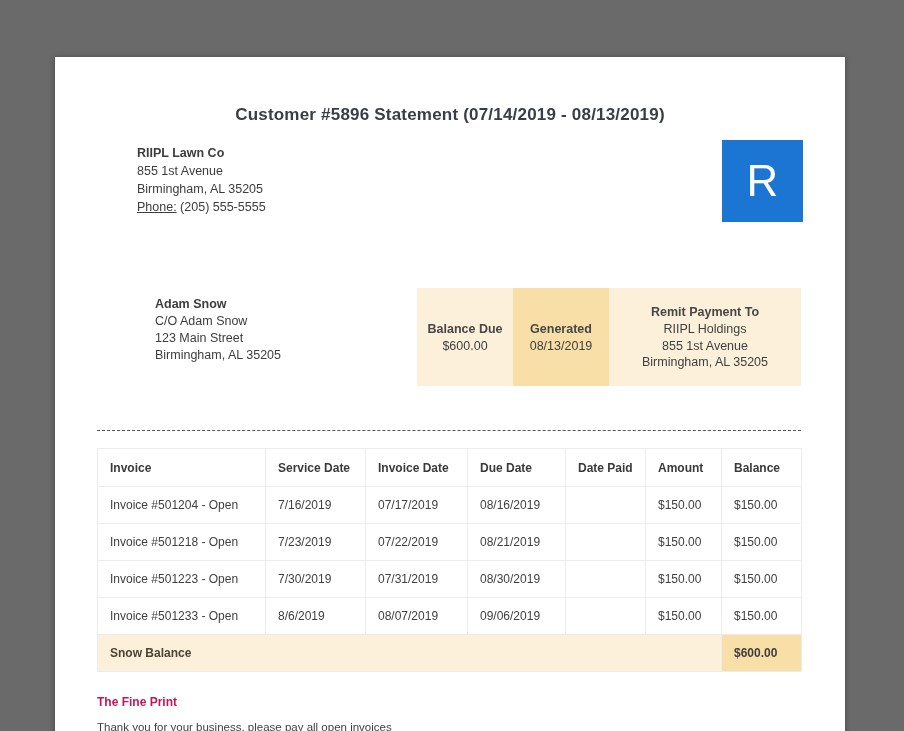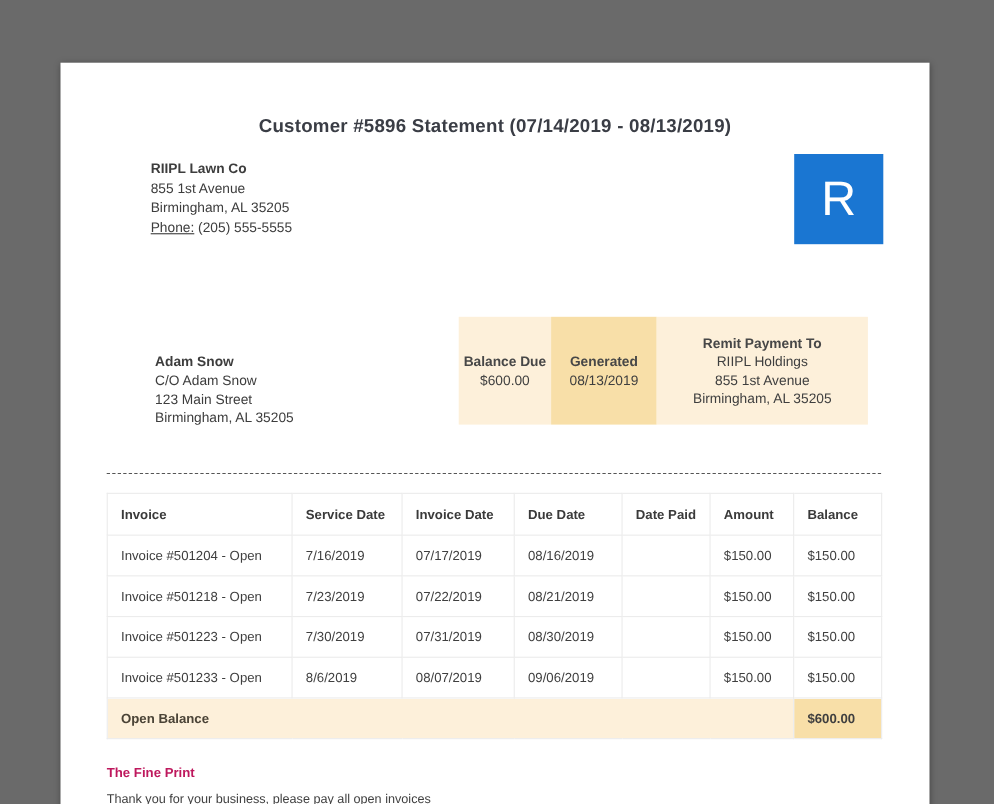--- a/index.html
+++ b/index.html
@@ -19,30 +19,30 @@
   .company { position:absolute; left:82px; top:87px; font-size:12.5px; color:#3d3d3d; line-height:18px; }
   .company .name { font-weight:700; }
   .phone-label { text-decoration:underline; }
 
   .logo {
     position:absolute; left:667px; top:83px; width:81px; height:82px;
     background:#1a76d2; display:flex; align-items:center; justify-content:center;
   }
   .logo span { color:#ffffff; font-size:44px; font-weight:400; }
 
-  .customer { position:absolute; left:86px; top:239px; font-size:12.5px; color:#3d3d3d; line-height:17px;margin-top:25px; }
+  .customer { position:absolute; left:100px; top:239px; font-size:12.5px; color:#3d3d3d; line-height:17px; }
   .customer .name { font-weight:700; }
 
   .summary { position:absolute; left:362px; top:231px; width:384px; height:98px; display:flex; }
   .sbox {
     display:flex; flex-direction:column; justify-content:center; 
     text-align:center; font-size:12.5px; color:#3f3f3f;
   }
   .sbox .lbl { font-weight:700; color:#474747; margin-bottom:3px; }
-  .box-balance { width:84px; background:#fdf0da; }
+  .box-balance { width:96px; background:#fdf0da; }
   .box-generated { width:96px; background:#f8dfa8; }
   .box-remit { width:192px; background:#fdf0da; line-height:16.5px; }
   .box-remit .lbl { margin-bottom:1px; }
 
   .divider { position:absolute; left:42px; top:373px; width:704px; border-top:1px dashed #555555; }
 
   table.inv { position:absolute; left:42px; top:391px; width:704px; border-collapse:collapse; table-layout:fixed; }
   .inv th, .inv td {
     border:1px solid #ececec; font-size:12px; padding:0 4px 0 12px;
     text-align:left; vertical-align:middle; overflow:hidden; white-space:nowrap;
@@ -151,21 +151,21 @@
       <tr>
         <td>Invoice #501233 - Open</td>
         <td>8/6/2019</td>
         <td>08/07/2019</td>
         <td>09/06/2019</td>
         <td></td>
         <td>$150.00</td>
         <td>$150.00</td>
       </tr>
       <tr class="total-row">
-        <td colspan="6">Open Balance</td>
+        <td colspan="6">Snow Balance</td>
         <td class="total-val">$600.00</td>
       </tr>
     </tbody>
   </table>
 
   <div class="fineprint-h">The Fine Print</div>
   <div class="fineprint-t">Thank you for your business, please pay all open invoices</div>
 
 </div>
 

